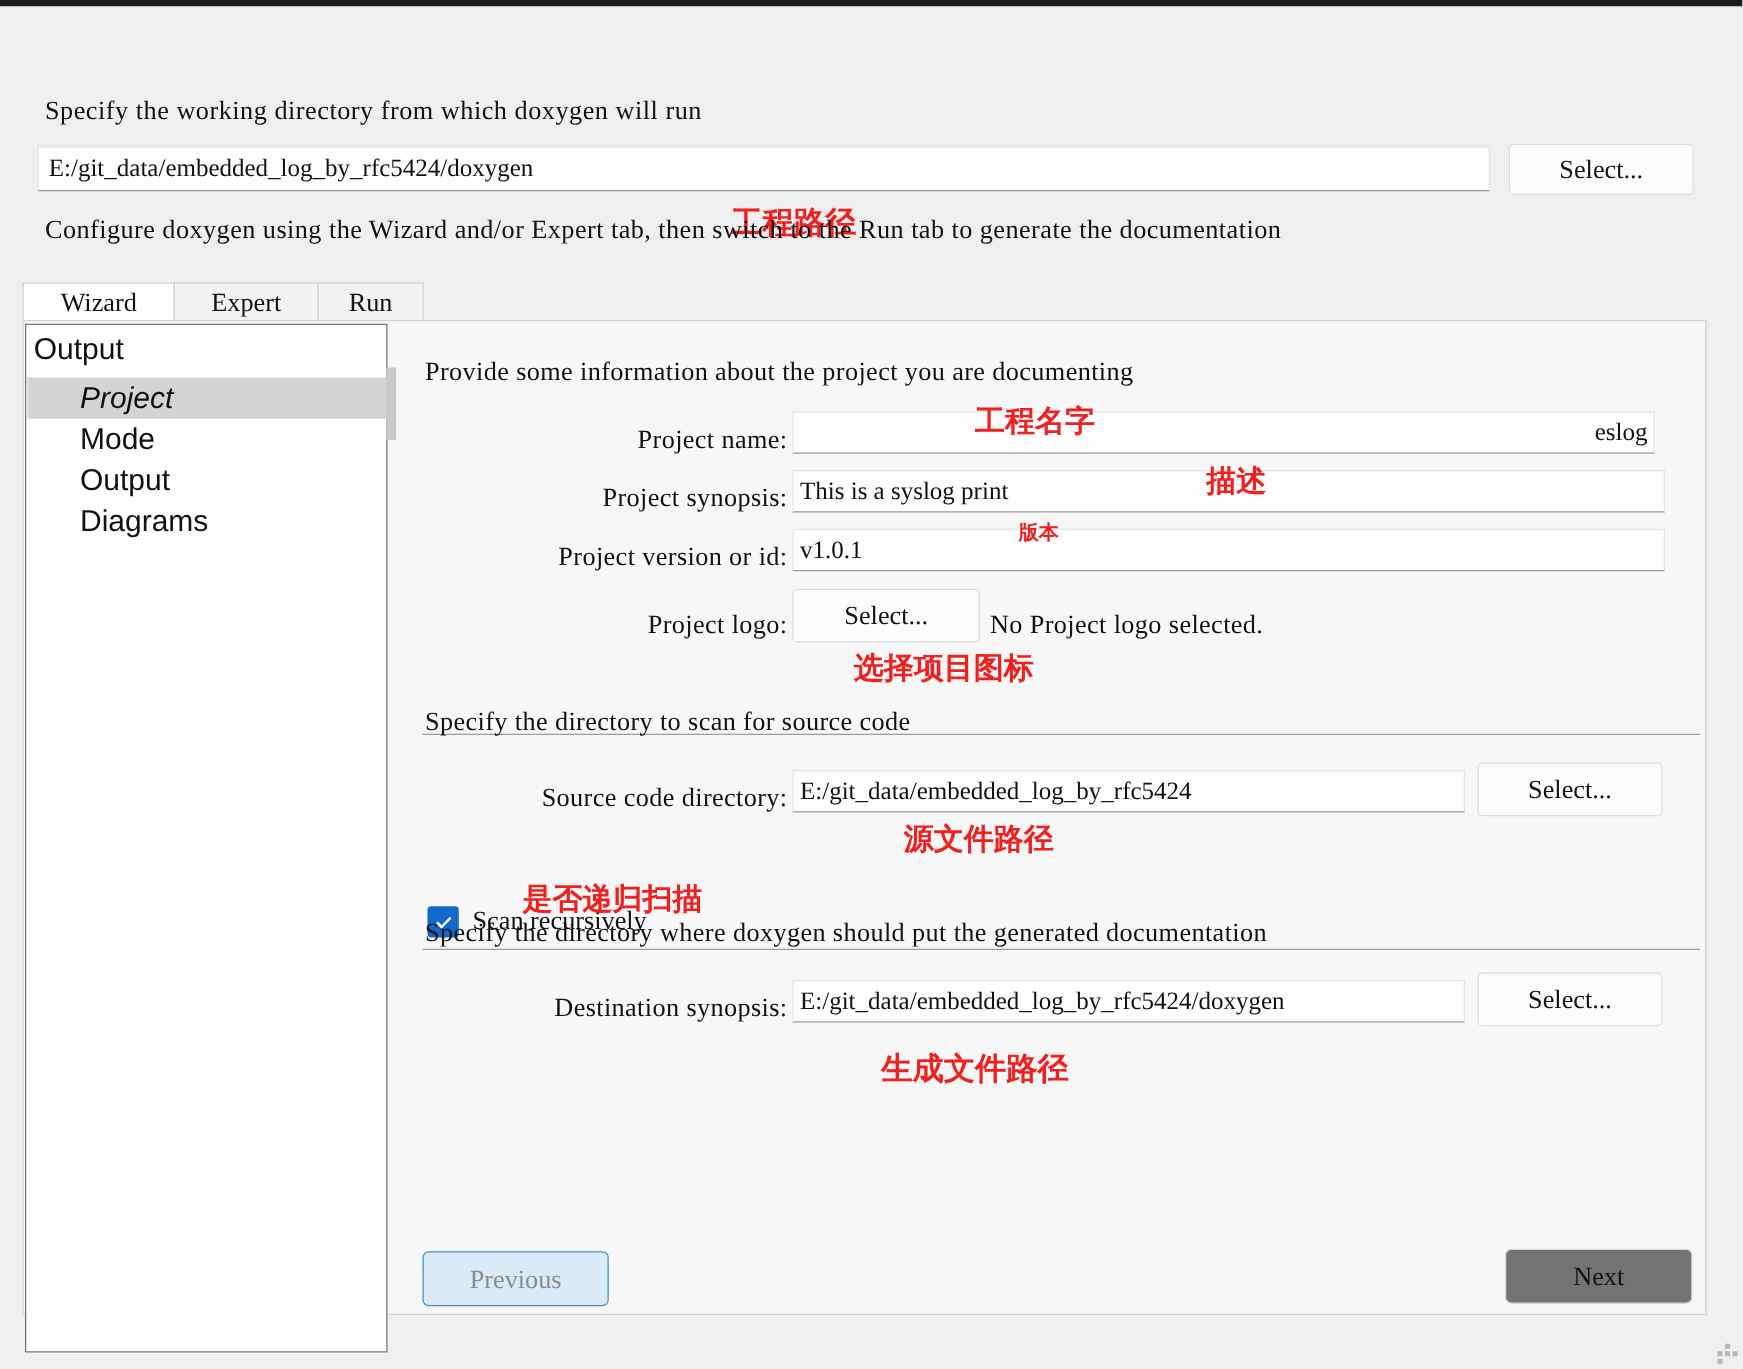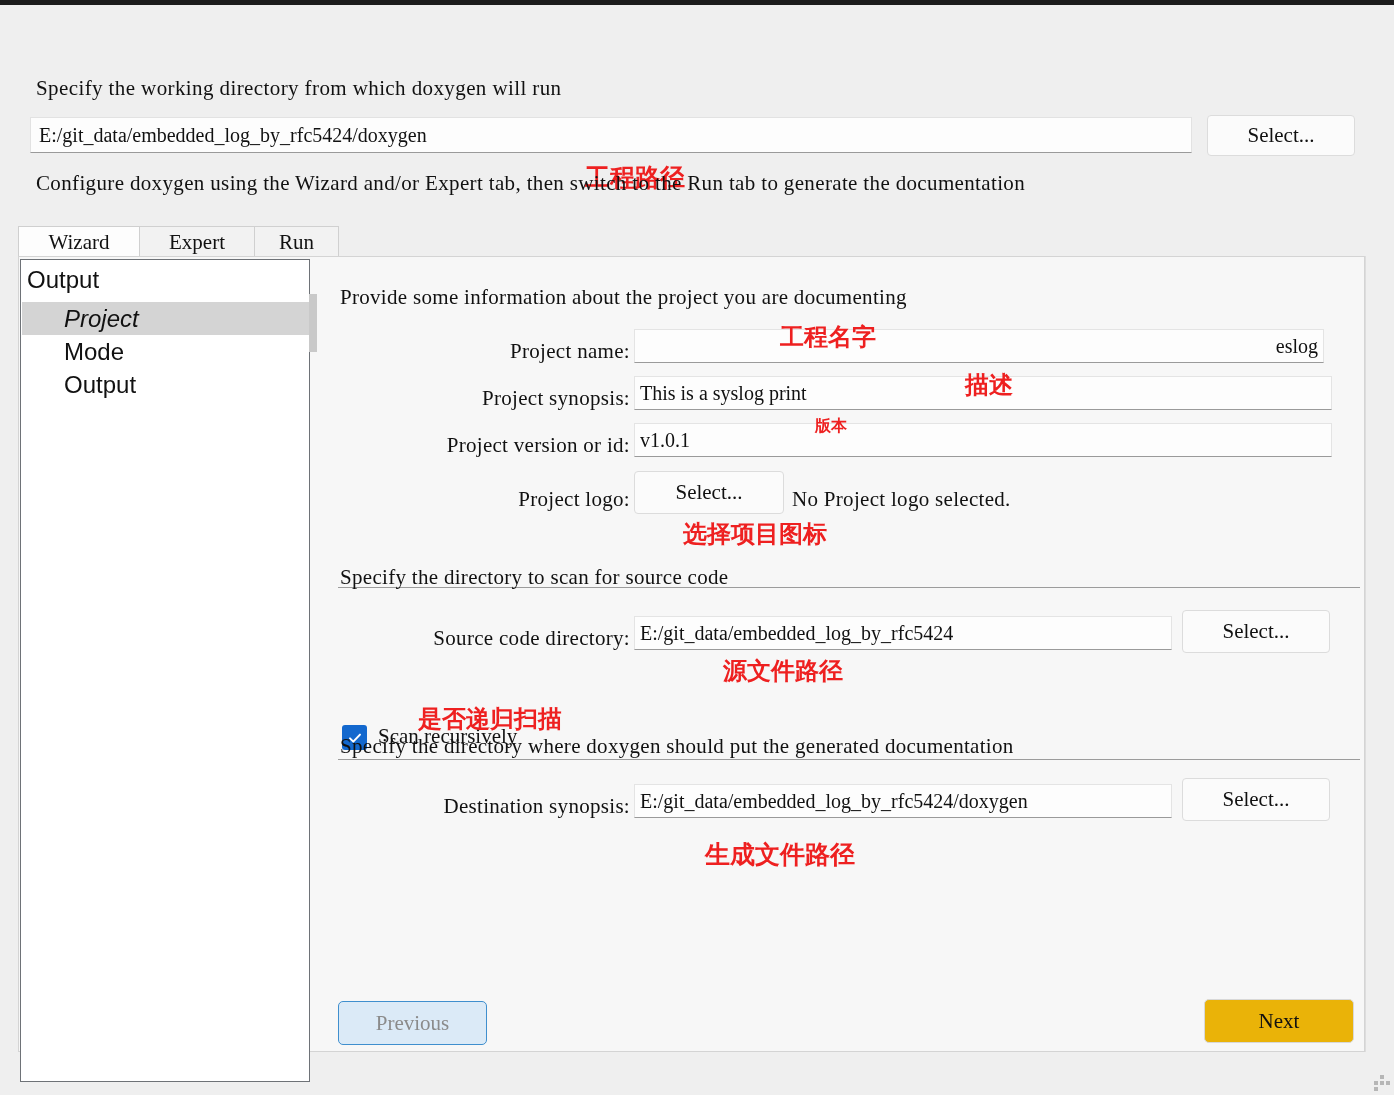--- a/index.html
+++ b/index.html
@@ -182,21 +182,21 @@
     background: #dbeaf7;
     border: 1px solid #3f8fce;
     border-radius: 5px;
     font-family: "Liberation Serif", serif;
     font-size: 21px; color: #8b8b8b;
     display: flex; align-items: center; justify-content: center;
     cursor: default;
   }
   .nav-btn-next {
     position: absolute; left: 884px; top: 740px; width: 150px; height: 44px;
-    background: #eab308;
+    background: #737373;
     border: 1px solid #d8d8d8;
     border-radius: 5px;
     font-family: "Liberation Serif", serif;
     font-size: 21px; color: #111;
     display: flex; align-items: center; justify-content: center;
     cursor: default;
   }
   
   .annot {
     position: absolute;
@@ -242,20 +242,21 @@
     </div>
 
     <div class="wizard-panel"></div>
     <div class="right-gutter"></div>
 
     <div class="topics-box">
       <div class="topics-title">Output</div>
       <div class="topic-item selected" style="top:42px;font-style:italic;">Project</div>
       <div class="topic-item" style="top:75px;">Mode</div>
       <div class="topic-item" style="top:108px;">Output</div>
+      <div class="topic-item" style="top:141px;">Diagrams</div>
       <div class="topics-scroll"></div>
     </div>
 
     <div class="content">
 
       <div class="sec-text" style="left:20px; top:26px;">Provide some information about the project you are documenting</div>
 
       <div class="field-label" style="left:20px; top:80px; width:290px;">Project name:</div>
       <div class="field-input" style="left:314px; top:70px; width:690px;text-align:right;">eslog</div>
       <div class="annot" style="left:460px; top:62px; font-size:24px;">工程名字</div>

